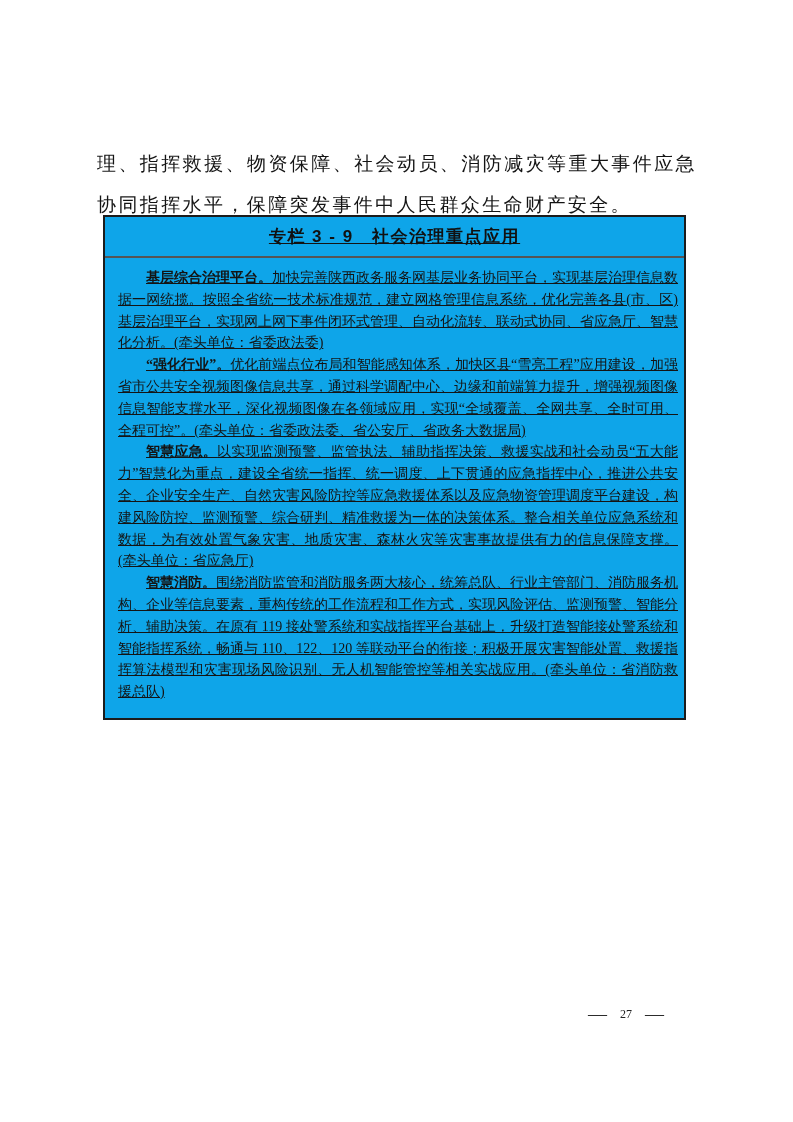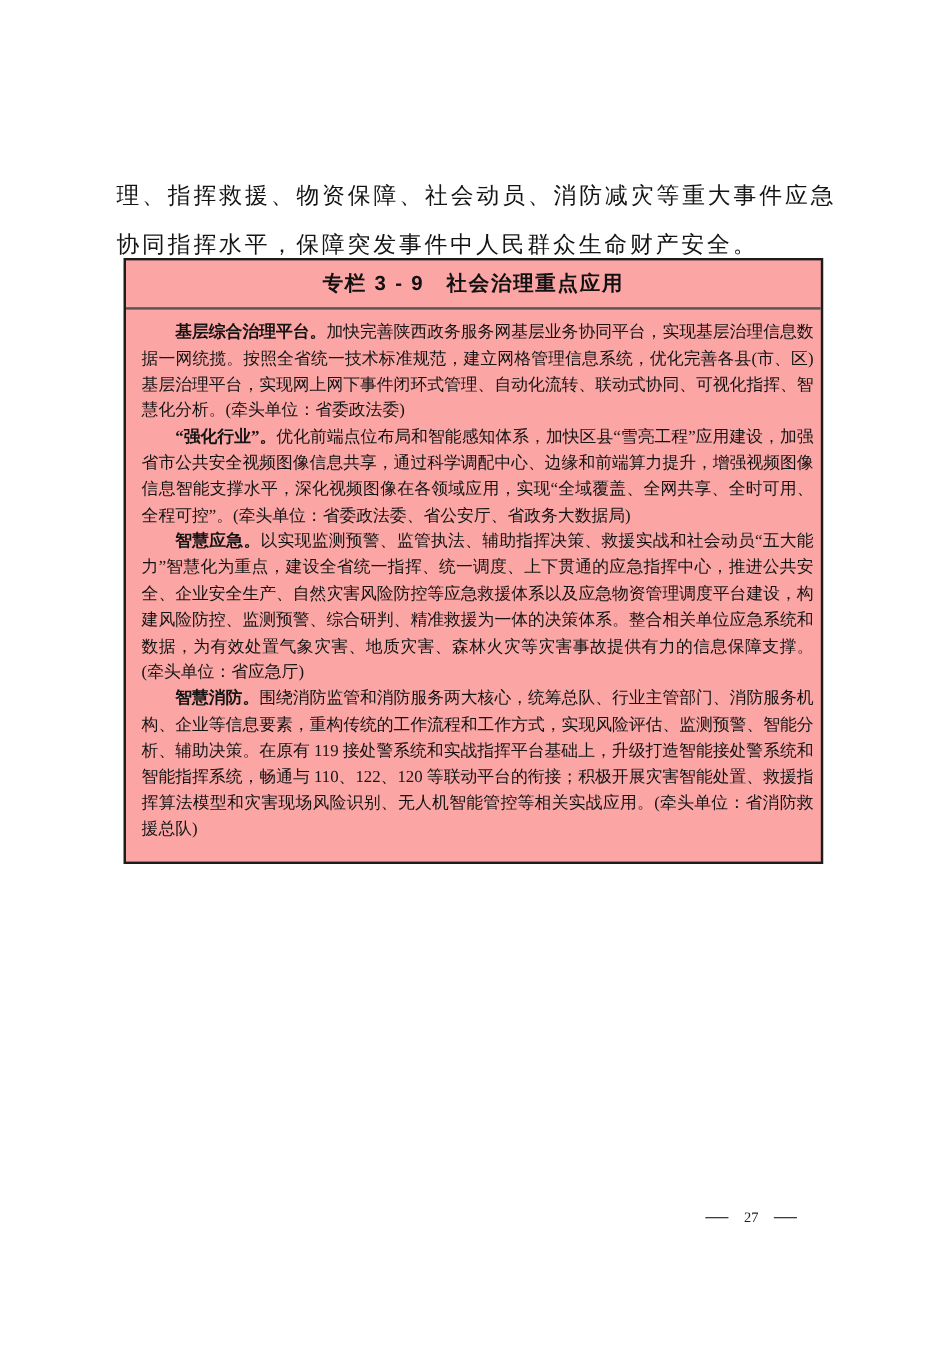--- a/index.html
+++ b/index.html
@@ -29,21 +29,22 @@
     text-justify: inter-character;
   }
   
   .panel {
     position: absolute;
     left: 103px;
     top: 215px;
     width: 583px;
     box-sizing: border-box;
     border: 2px solid #1c1c1c;
-    background: #fca5a5;
+    background: #0ea5e9;
+    text-decoration: underline;
   }
   .panel-title {
     height: 39px;
     display: flex;
     align-items: center;
     justify-content: center;
     border-bottom: 2px solid #555555;
     font-family: "Liberation Sans", sans-serif;
     font-weight: 700;
     font-size: 17px;
@@ -86,21 +87,21 @@
 <body>
 
 <div class="page">
 
   <p class="intro">理、指挥救援、物资保障、社会动员、消防减灾等重大事件应急协同指挥水平，保障突发事件中人民群众生命财产安全。</p>
 
   <div class="panel">
     <div class="panel-title">专栏 3 - 9　社会治理重点应用</div>
 
     <div class="panel-body">
-      <p class="para"><span class="lead">基层综合治理平台。</span><span>加快完善陕西政务服务网基层业务协同平台，实现基层治理信息数据一网统揽。按照全省统一技术标准规范，建立网格管理信息系统，优化完善各县(市、区)基层治理平台，实现网上网下事件闭环式管理、自动化流转、联动式协同、可视化指挥、智慧化分析。(牵头单位：省委政法委)</span></p>
+      <p class="para"><span class="lead">基层综合治理平台。</span><span>加快完善陕西政务服务网基层业务协同平台，实现基层治理信息数据一网统揽。按照全省统一技术标准规范，建立网格管理信息系统，优化完善各县(市、区)基层治理平台，实现网上网下事件闭环式管理、自动化流转、联动式协同、省应急厅、智慧化分析。(牵头单位：省委政法委)</span></p>
 
       <p class="para"><span class="lead">“强化行业”。</span><span>优化前端点位布局和智能感知体系，加快区县“雪亮工程”应用建设，加强省市公共安全视频图像信息共享，通过科学调配中心、边缘和前端算力提升，增强视频图像信息智能支撑水平，深化视频图像在各领域应用，实现“全域覆盖、全网共享、全时可用、全程可控”。(牵头单位：省委政法委、省公安厅、省政务大数据局)</span></p>
 
 
 
 
       <p class="para"><span class="lead">智慧应急。</span><span>以实现监测预警、监管执法、辅助指挥决策、救援实战和社会动员“五大能力”智慧化为重点，建设全省统一指挥、统一调度、上下贯通的应急指挥中心，推进公共安全、企业安全生产、自然灾害风险防控等应急救援体系以及应急物资管理调度平台建设，构建风险防控、监测预警、综合研判、精准救援为一体的决策体系。整合相关单位应急系统和数据，为有效处置气象灾害、地质灾害、森林火灾等灾害事故提供有力的信息保障支撑。(牵头单位：省应急厅)</span></p>
 
       <p class="para"><span class="lead">智慧消防。</span><span>围绕消防监管和消防服务两大核心，统筹总队、行业主管部门、消防服务机构、企业等信息要素，重构传统的工作流程和工作方式，实现风险评估、监测预警、智能分析、辅助决策。在原有 119 接处警系统和实战指挥平台基础上，升级打造智能接处警系统和智能指挥系统，畅通与 110、122、120 等联动平台的衔接；积极开展灾害智能处置、救援指挥算法模型和灾害现场风险识别、无人机智能管控等相关实战应用。(牵头单位：省消防救援总队)</span></p>
     </div>

